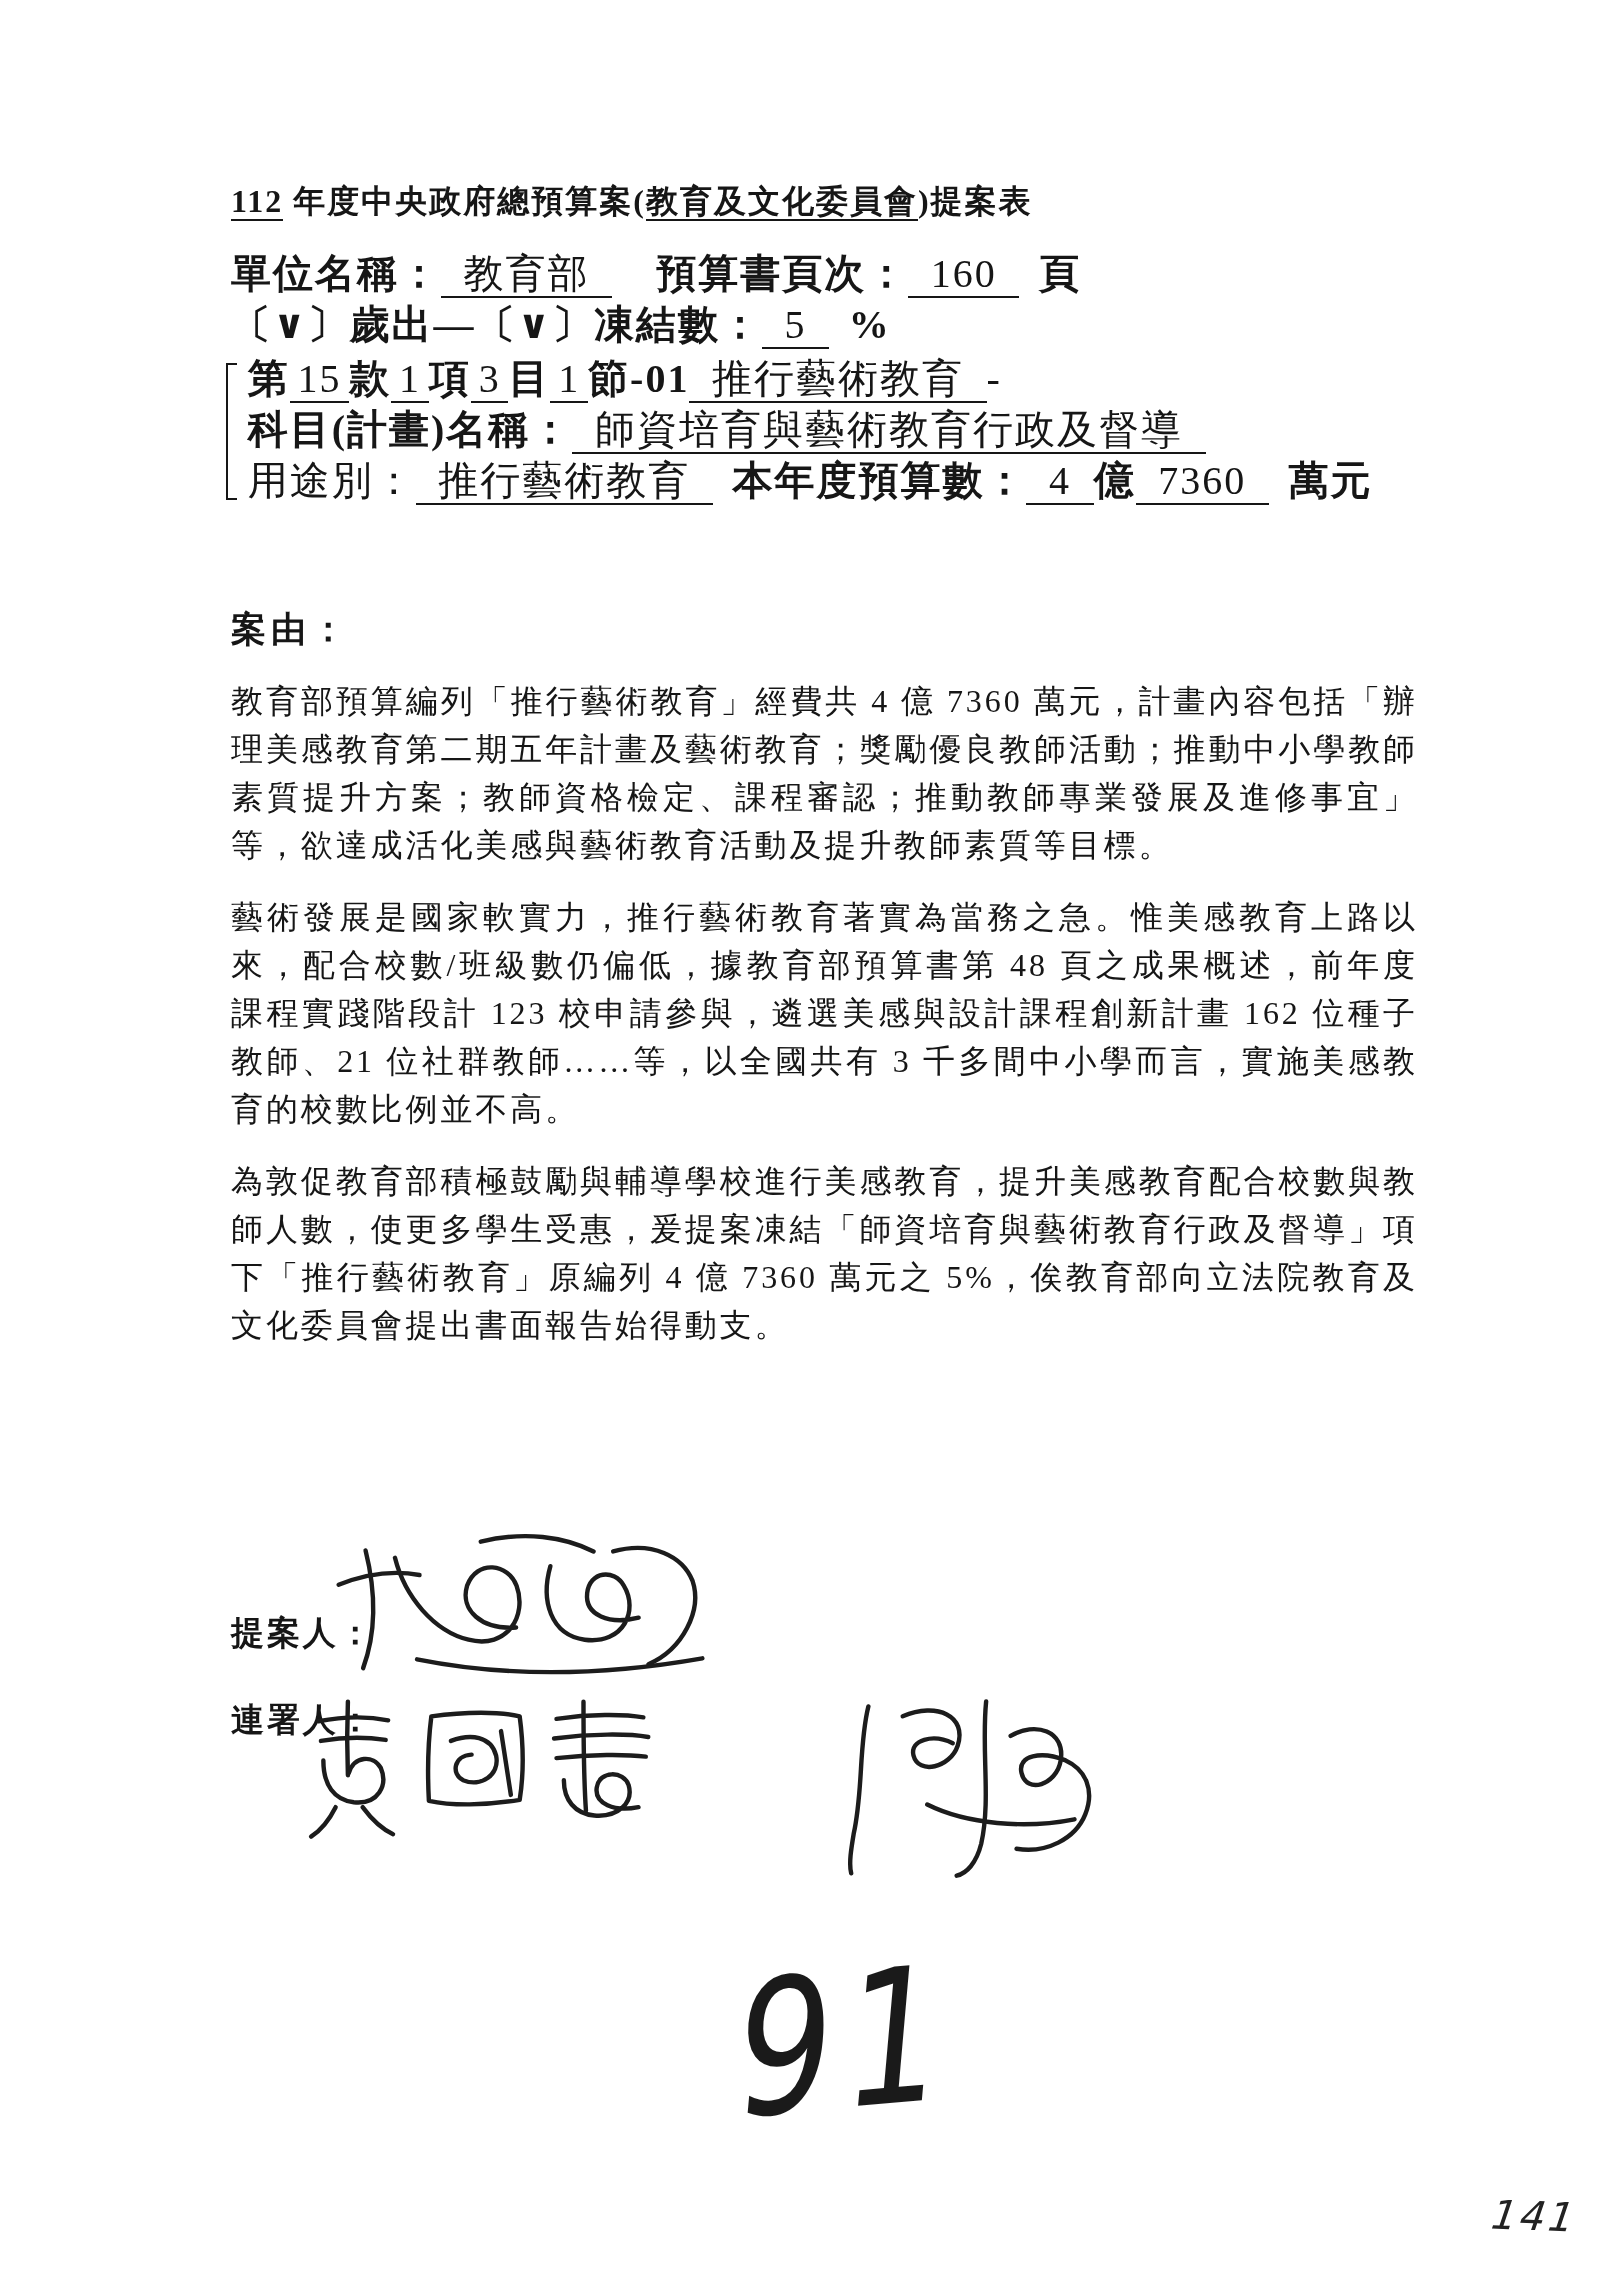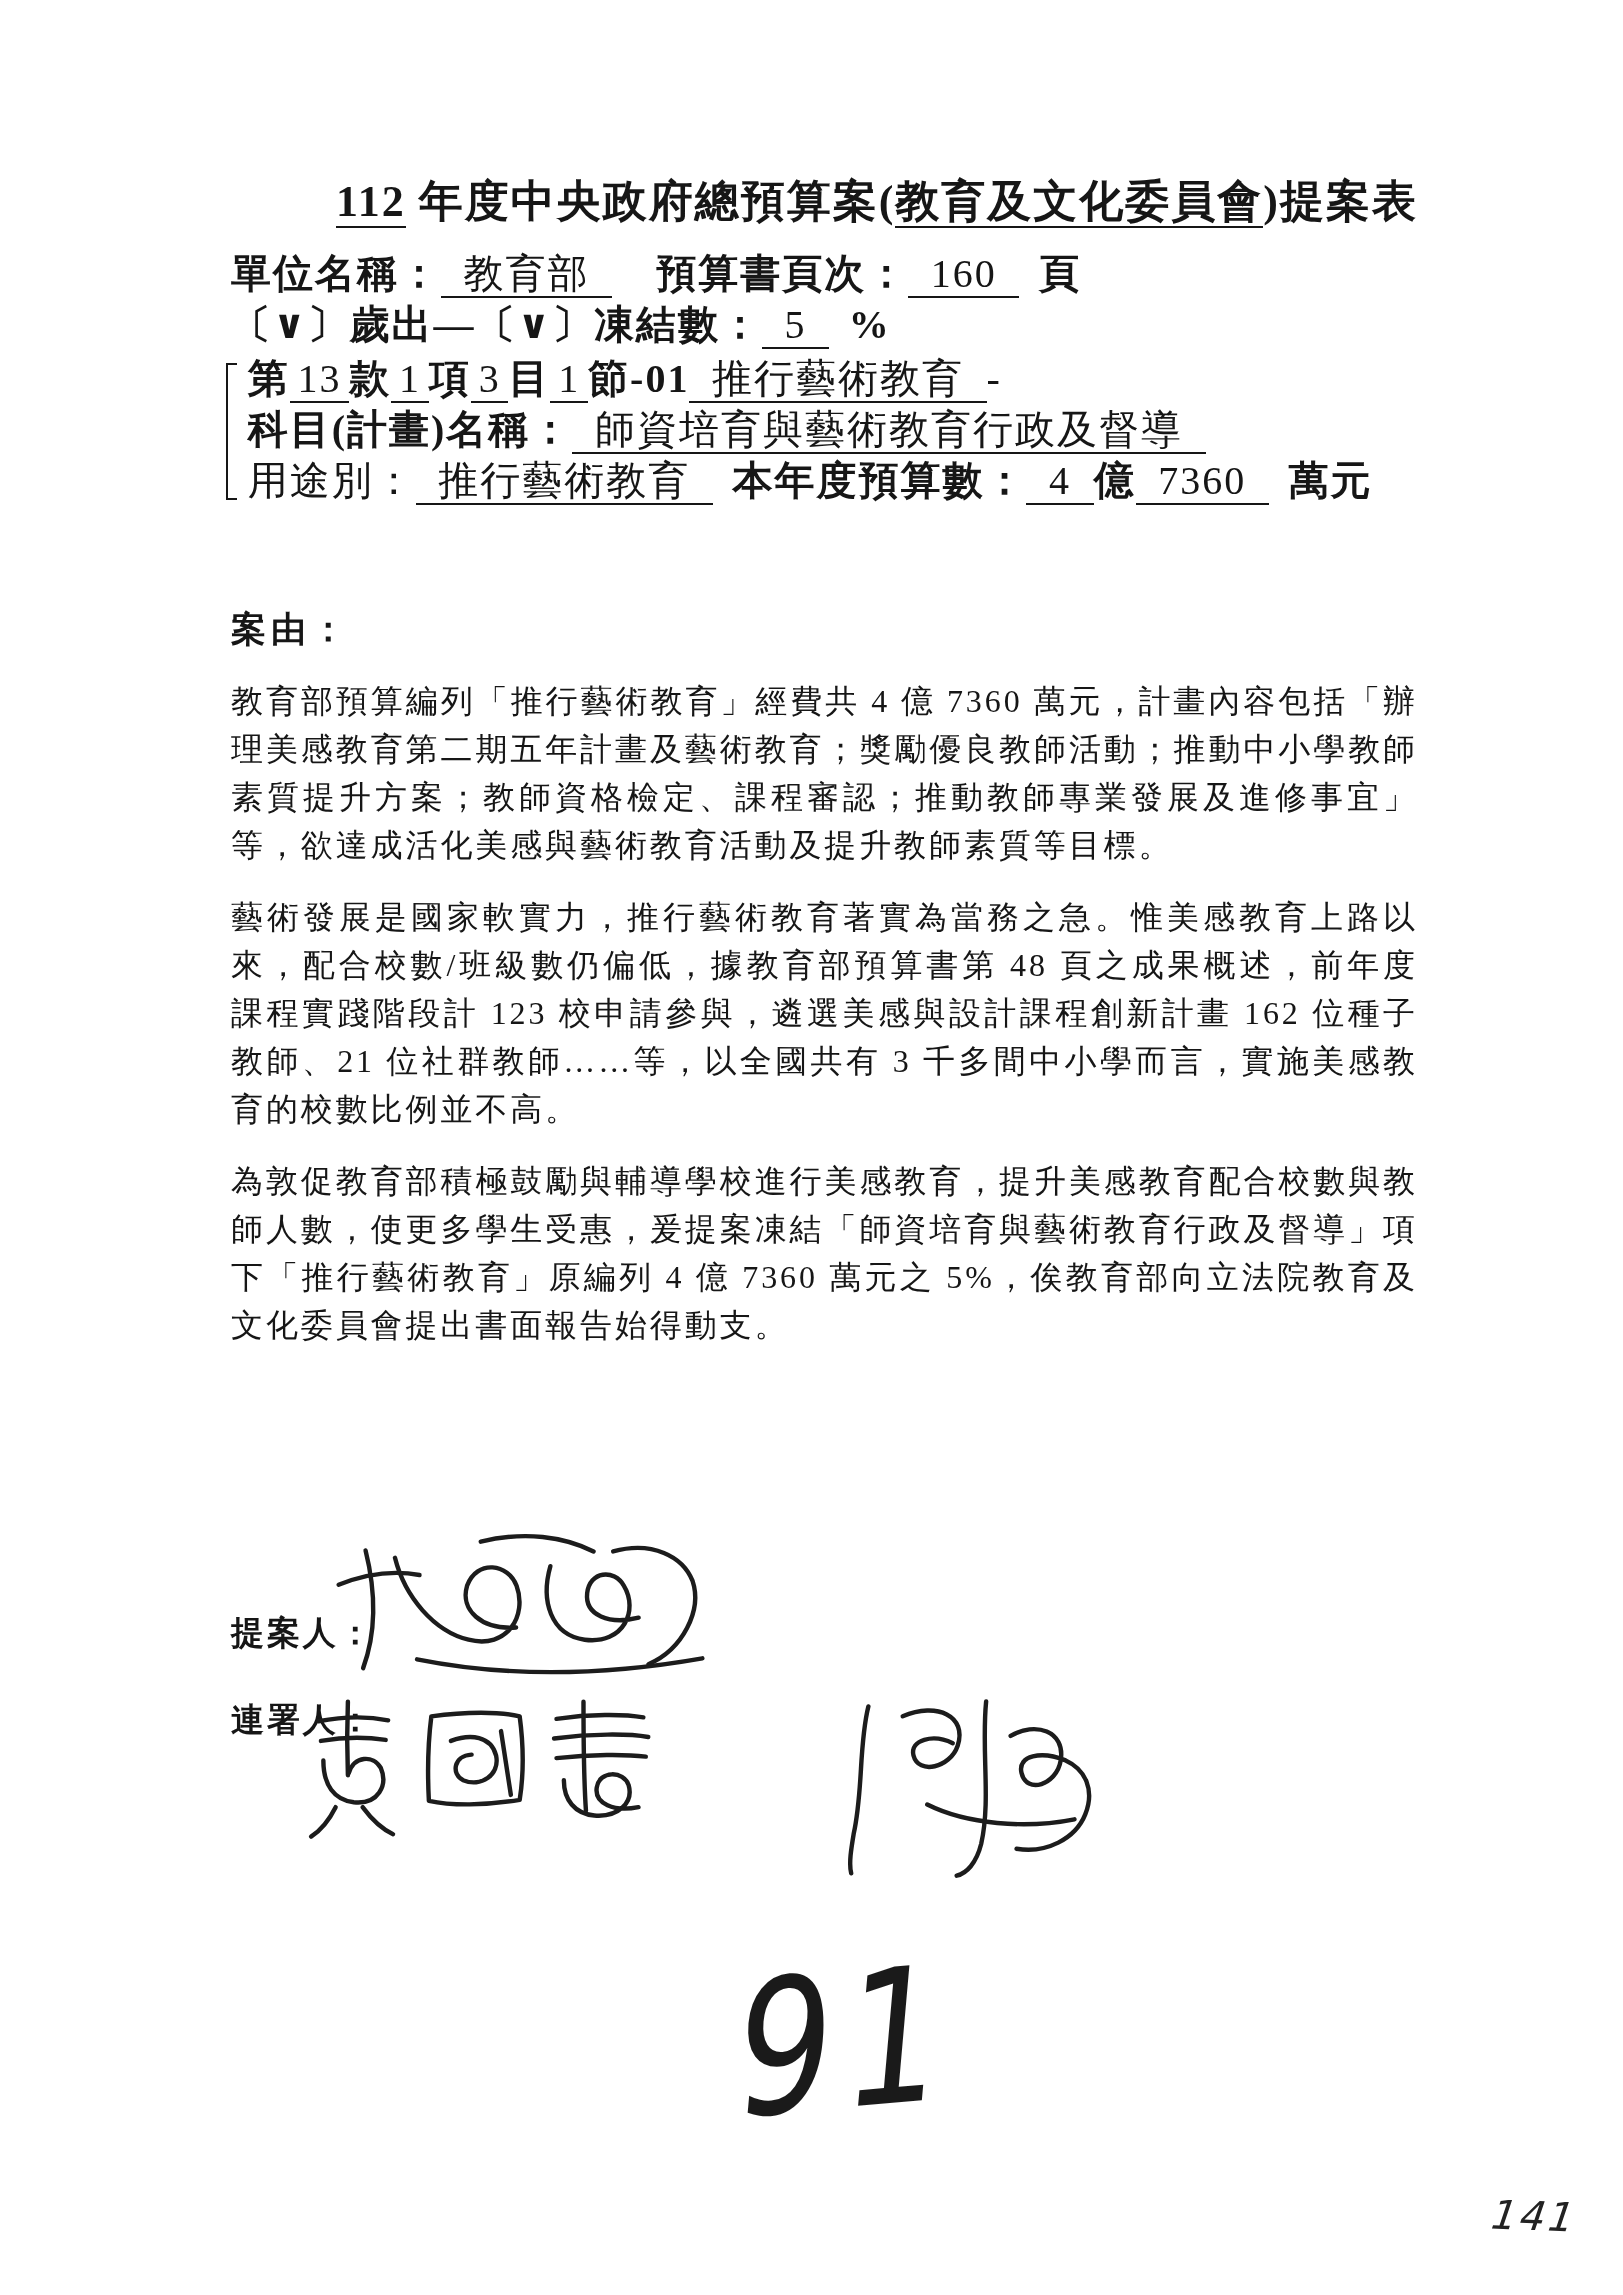--- a/index.html
+++ b/index.html
@@ -18,22 +18,22 @@
   .page {
     position: relative;
     width: 1624px;
     height: 2295px;
     background: #ffffff;
   }
   .content {
     padding: 177px 206px 0 231px;
   }
   .title {
-    text-align: right;
-    font-size: 44px;
+    text-align: left;
+    font-size: 32px;
     font-weight: bold;
     letter-spacing: 2px;
     line-height: 49px;
   }
   .u {
     border-bottom: 2.5px solid #161616;
   }
   .hline {
     font-size: 40px;
     line-height: 51px;
@@ -142,21 +142,21 @@
         <span class="lbl">單位名稱：</span><span class="u val">教育部</span><span class="lbl gap">預算書頁次：</span><span class="u val">160</span><span class="lbl gap-sm">頁</span>
       </div>
 
       <div class="hline">
         <span class="lbl">〔∨〕</span><span class="lbl">歲出—</span><span class="lbl">〔∨〕</span><span class="lbl">凍結數：</span><span class="u val">5</span><span class="lbl gap-sm">%</span>
       </div>
 
       <div class="bracket-block">
 
         <div class="hline">
-          <span class="lbl">第</span><span class="u val-tight">13</span><span class="lbl">款</span><span class="u val-tight">1</span><span class="lbl">項</span><span class="u val-tight">3</span><span class="lbl">目</span><span class="u val-tight">1</span><span class="lbl">節-01</span><span class="u val">推行藝術教育</span><span class="plain">-</span>
+          <span class="lbl">第</span><span class="u val-tight">15</span><span class="lbl">款</span><span class="u val-tight">1</span><span class="lbl">項</span><span class="u val-tight">3</span><span class="lbl">目</span><span class="u val-tight">1</span><span class="lbl">節-01</span><span class="u val">推行藝術教育</span><span class="plain">-</span>
         </div>
 
         <div class="hline">
           <span class="lbl">科目(計畫)名稱：</span><span class="u val">師資培育與藝術教育行政及督導</span>
         </div>
 
         <div class="hline">
           <span class="plain">用途別：</span><span class="u val">推行藝術教育</span><span class="lbl gap-sm">本年度預算數：</span><span class="u val">4</span><span class="lbl">億</span><span class="u val">7360</span><span class="lbl gap-sm">萬元</span>
         </div>
 

